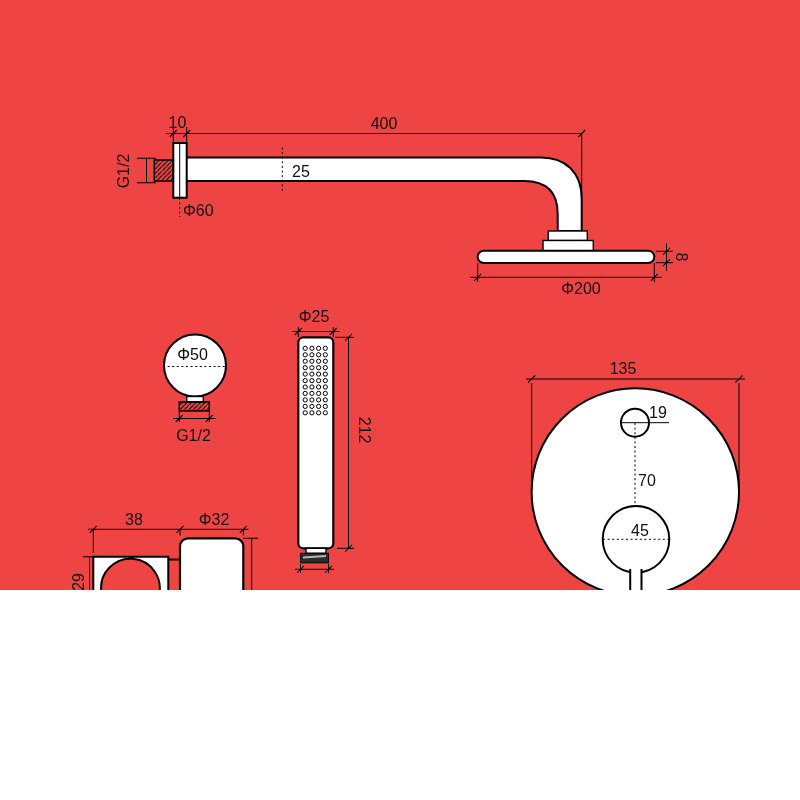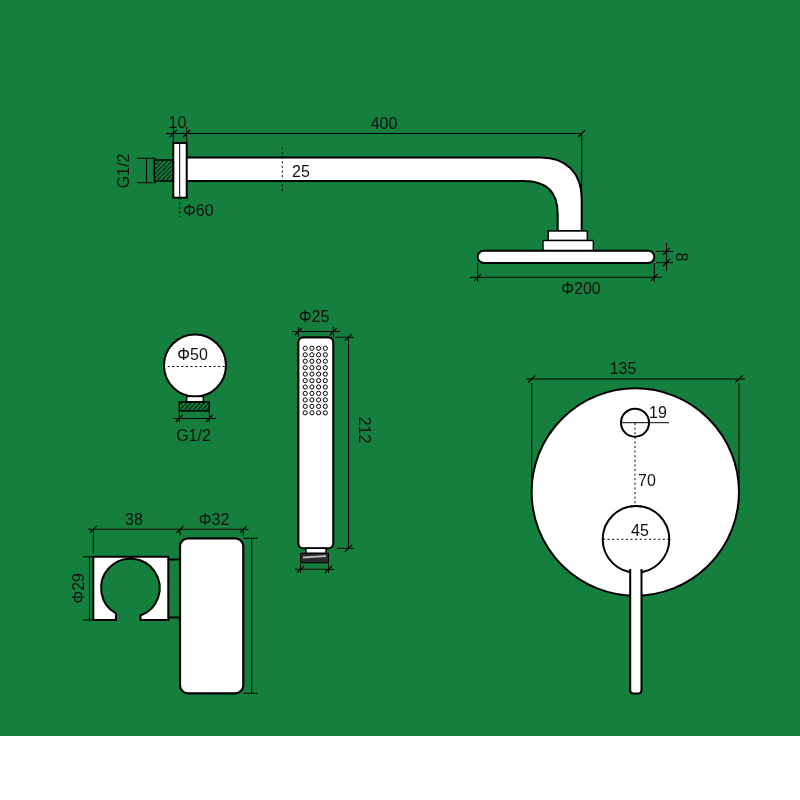--- a/index.html
+++ b/index.html
@@ -1,16 +1,16 @@
 <!DOCTYPE html>
 <html><head>
 <meta charset="utf-8">
 <style>
   html,body{margin:0;padding:0;background:#ffffff;}
-  .stage{width:800px;height:736px;background:#15803d;position:relative;}
+  .stage{width:800px;height:590px;background:#ef4444;position:relative;}
   svg{display:block;}
   .outline{fill:#ffffff;stroke:#000000;stroke-width:2;}
   .outline-thick{fill:#ffffff;stroke:#000000;stroke-width:2.2;}
   .thin{stroke:#000000;stroke-width:1.4;fill:#ffffff;}
   .dim{stroke:#000000;stroke-width:1;fill:none;}
   .dash{stroke:#000000;stroke-width:1;stroke-dasharray:2 2.6;fill:none;}
   .tick{stroke:#000000;stroke-width:1.1;fill:none;}
   text{font-family:"Liberation Sans","DejaVu Sans",sans-serif;font-size:16px;fill:#101010;}
   .mid{text-anchor:middle;}
   .st{text-anchor:start;}

